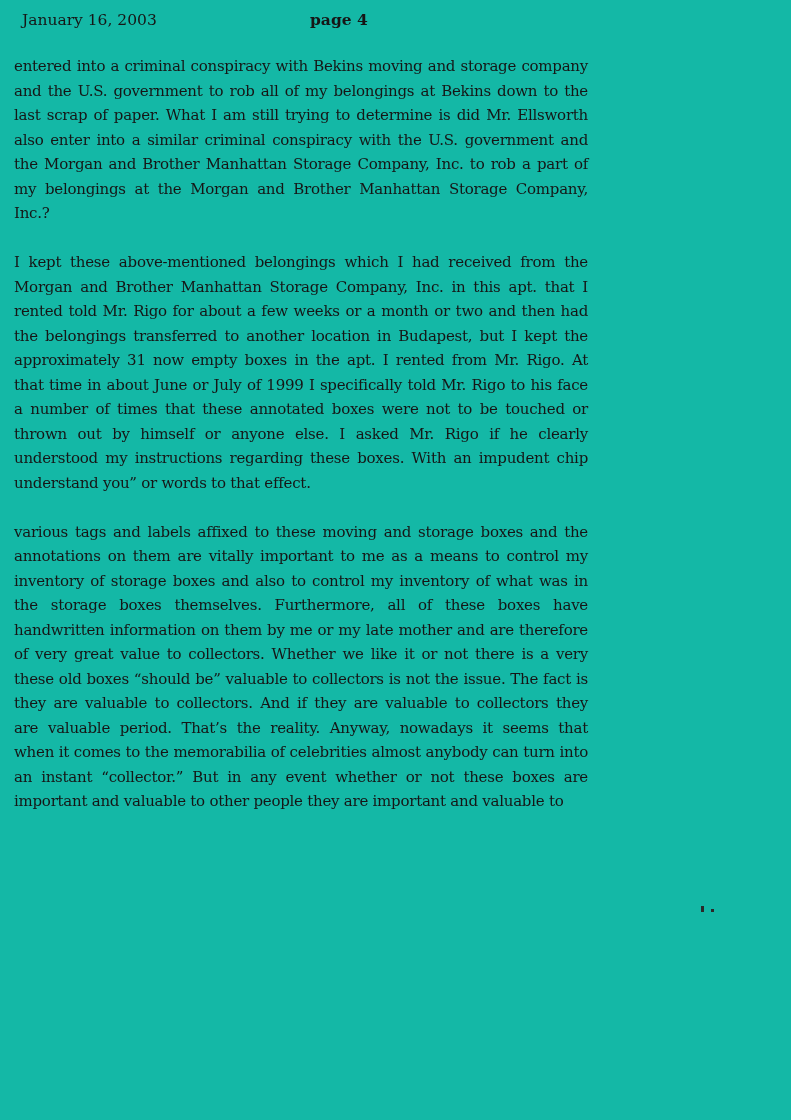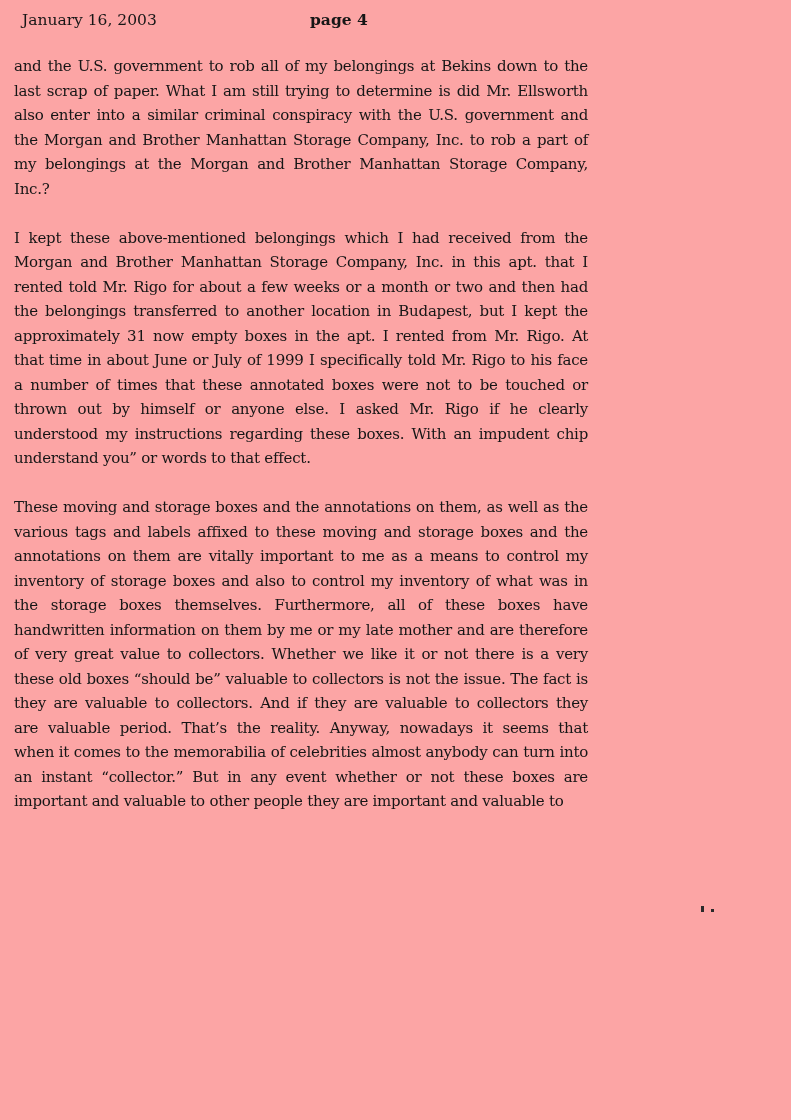--- a/index.html
+++ b/index.html
@@ -1,20 +1,20 @@
 <!DOCTYPE html>
 <html><head>
 <meta charset="utf-8">
 <style>
   html, body { margin: 0; padding: 0; background: #ffffff; }
   .page {
     position: relative;
     width: 791px;
     height: 1120px;
-    background: #fca5a5;
+    background: #14b8a6;
     overflow: hidden;
     font-family: "DejaVu Serif", "Liberation Serif", serif;
     color: #161616;
   }
   .doc-header {
     position: absolute;
     top: 10px;
     left: 22px;
     right: 0;
     height: 22px;
@@ -48,41 +48,41 @@
 <body>
 
 <div class="page">
   <div class="doc-header">
     <span class="doc-date">January 16, 2003</span>
     <span class="doc-page-label">page 4</span>
   </div>
 
   <div class="doc-body">
       <div class="paragraph">
+        <div class="line">entered into a criminal conspiracy with Bekins moving and storage company</div>
         <div class="line">and the U.S. government to rob all of my belongings at Bekins down to the</div>
         <div class="line">last scrap of paper.  What I am still trying to determine is did Mr. Ellsworth</div>
         <div class="line">also enter into a similar criminal conspiracy with the U.S. government and</div>
         <div class="line">the Morgan and Brother Manhattan Storage Company, Inc. to rob a part of</div>
         <div class="line">my belongings at the Morgan and Brother Manhattan Storage Company,</div>
         <div class="line last">Inc.?</div>
       </div>
       <div class="paragraph">
         <div class="line">I kept these above-mentioned belongings which I had received from the</div>
         <div class="line">Morgan and Brother Manhattan Storage Company, Inc. in this apt. that I</div>
         <div class="line">rented told Mr. Rigo for about a few weeks or a month or two and then had</div>
         <div class="line">the belongings transferred to another location in Budapest, but I kept the</div>
         <div class="line">approximately 31 now empty boxes in the apt. I rented from Mr. Rigo.  At</div>
         <div class="line">that time in about June or July of 1999 I specifically told Mr. Rigo to his face</div>
         <div class="line">a number of times that these annotated boxes were not to be touched or</div>
         <div class="line">thrown out by himself or anyone else.  I asked Mr. Rigo if he clearly</div>
         <div class="line">understood my instructions regarding these boxes.  With an impudent chip</div>
         <div class="line last">understand you” or words to that effect.</div>
       </div>
       <div class="paragraph">
-        <div class="line">These moving and storage boxes and the annotations on them, as well as the</div>
         <div class="line">various tags and labels affixed to these moving and storage boxes and the</div>
         <div class="line">annotations on them are vitally important to me as a means to control my</div>
         <div class="line">inventory of storage boxes and also to control my inventory of what was in</div>
         <div class="line">the storage boxes themselves. Furthermore, all of these boxes have</div>
         <div class="line">handwritten information on them by me or my late mother and are therefore</div>
         <div class="line">of very great value to collectors.  Whether we like it or not there is a very</div>
         <div class="line">these old boxes “should be” valuable to collectors is not the issue.  The fact is</div>
         <div class="line">they are valuable to collectors.  And if they are valuable to collectors they</div>
         <div class="line">are valuable period.  That’s the reality.  Anyway, nowadays it seems that</div>
         <div class="line">when it comes to the memorabilia of celebrities almost anybody can turn into</div>

